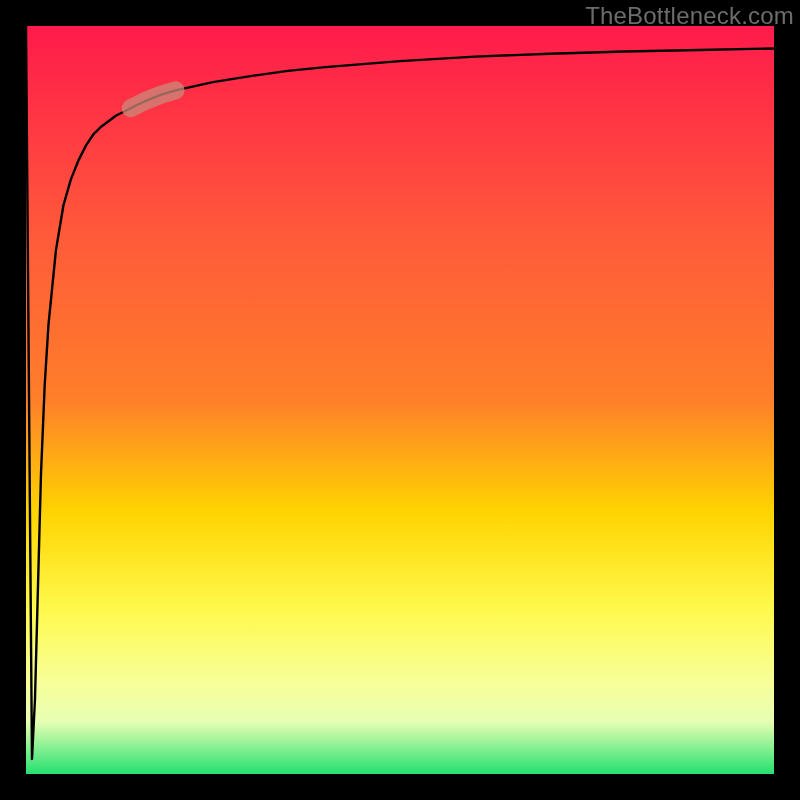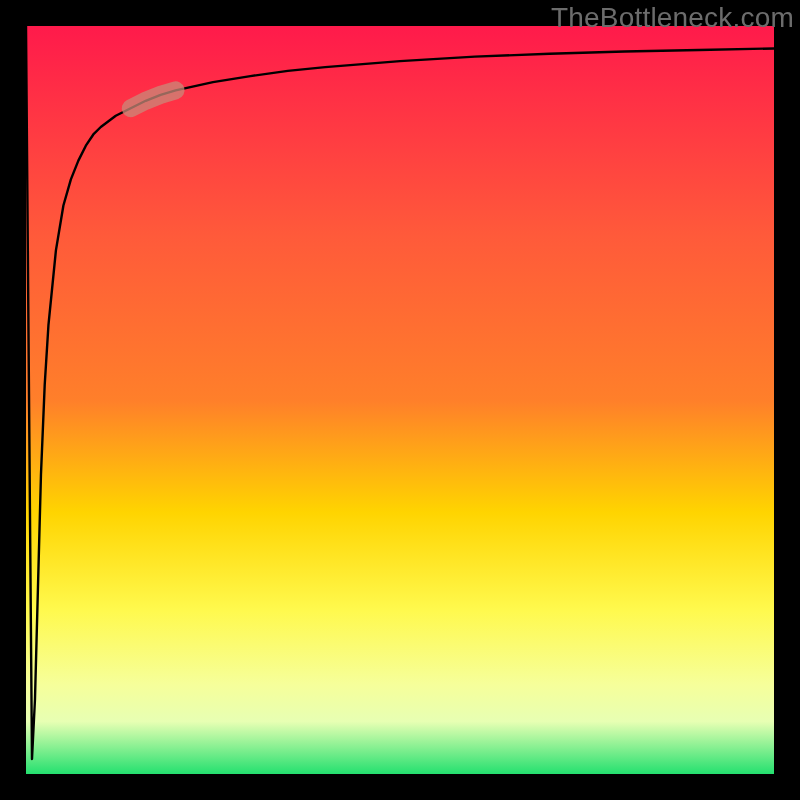--- a/index.html
+++ b/index.html
@@ -7,21 +7,21 @@
   .stage {
     position: relative;
     width: 800px;
     height: 800px;
   }
   .watermark {
     position: absolute;
     top: 2px;
     right: 6px;
     font-family: Arial, Helvetica, sans-serif;
-    font-size: 28px;
+    font-size: 24px;
     color: #6c6c6c;
     letter-spacing: 0.2px;
     font-weight: 400;
   }
   svg { display: block; }
 </style>
 </head>
 <body>
 
 <div class="stage">

